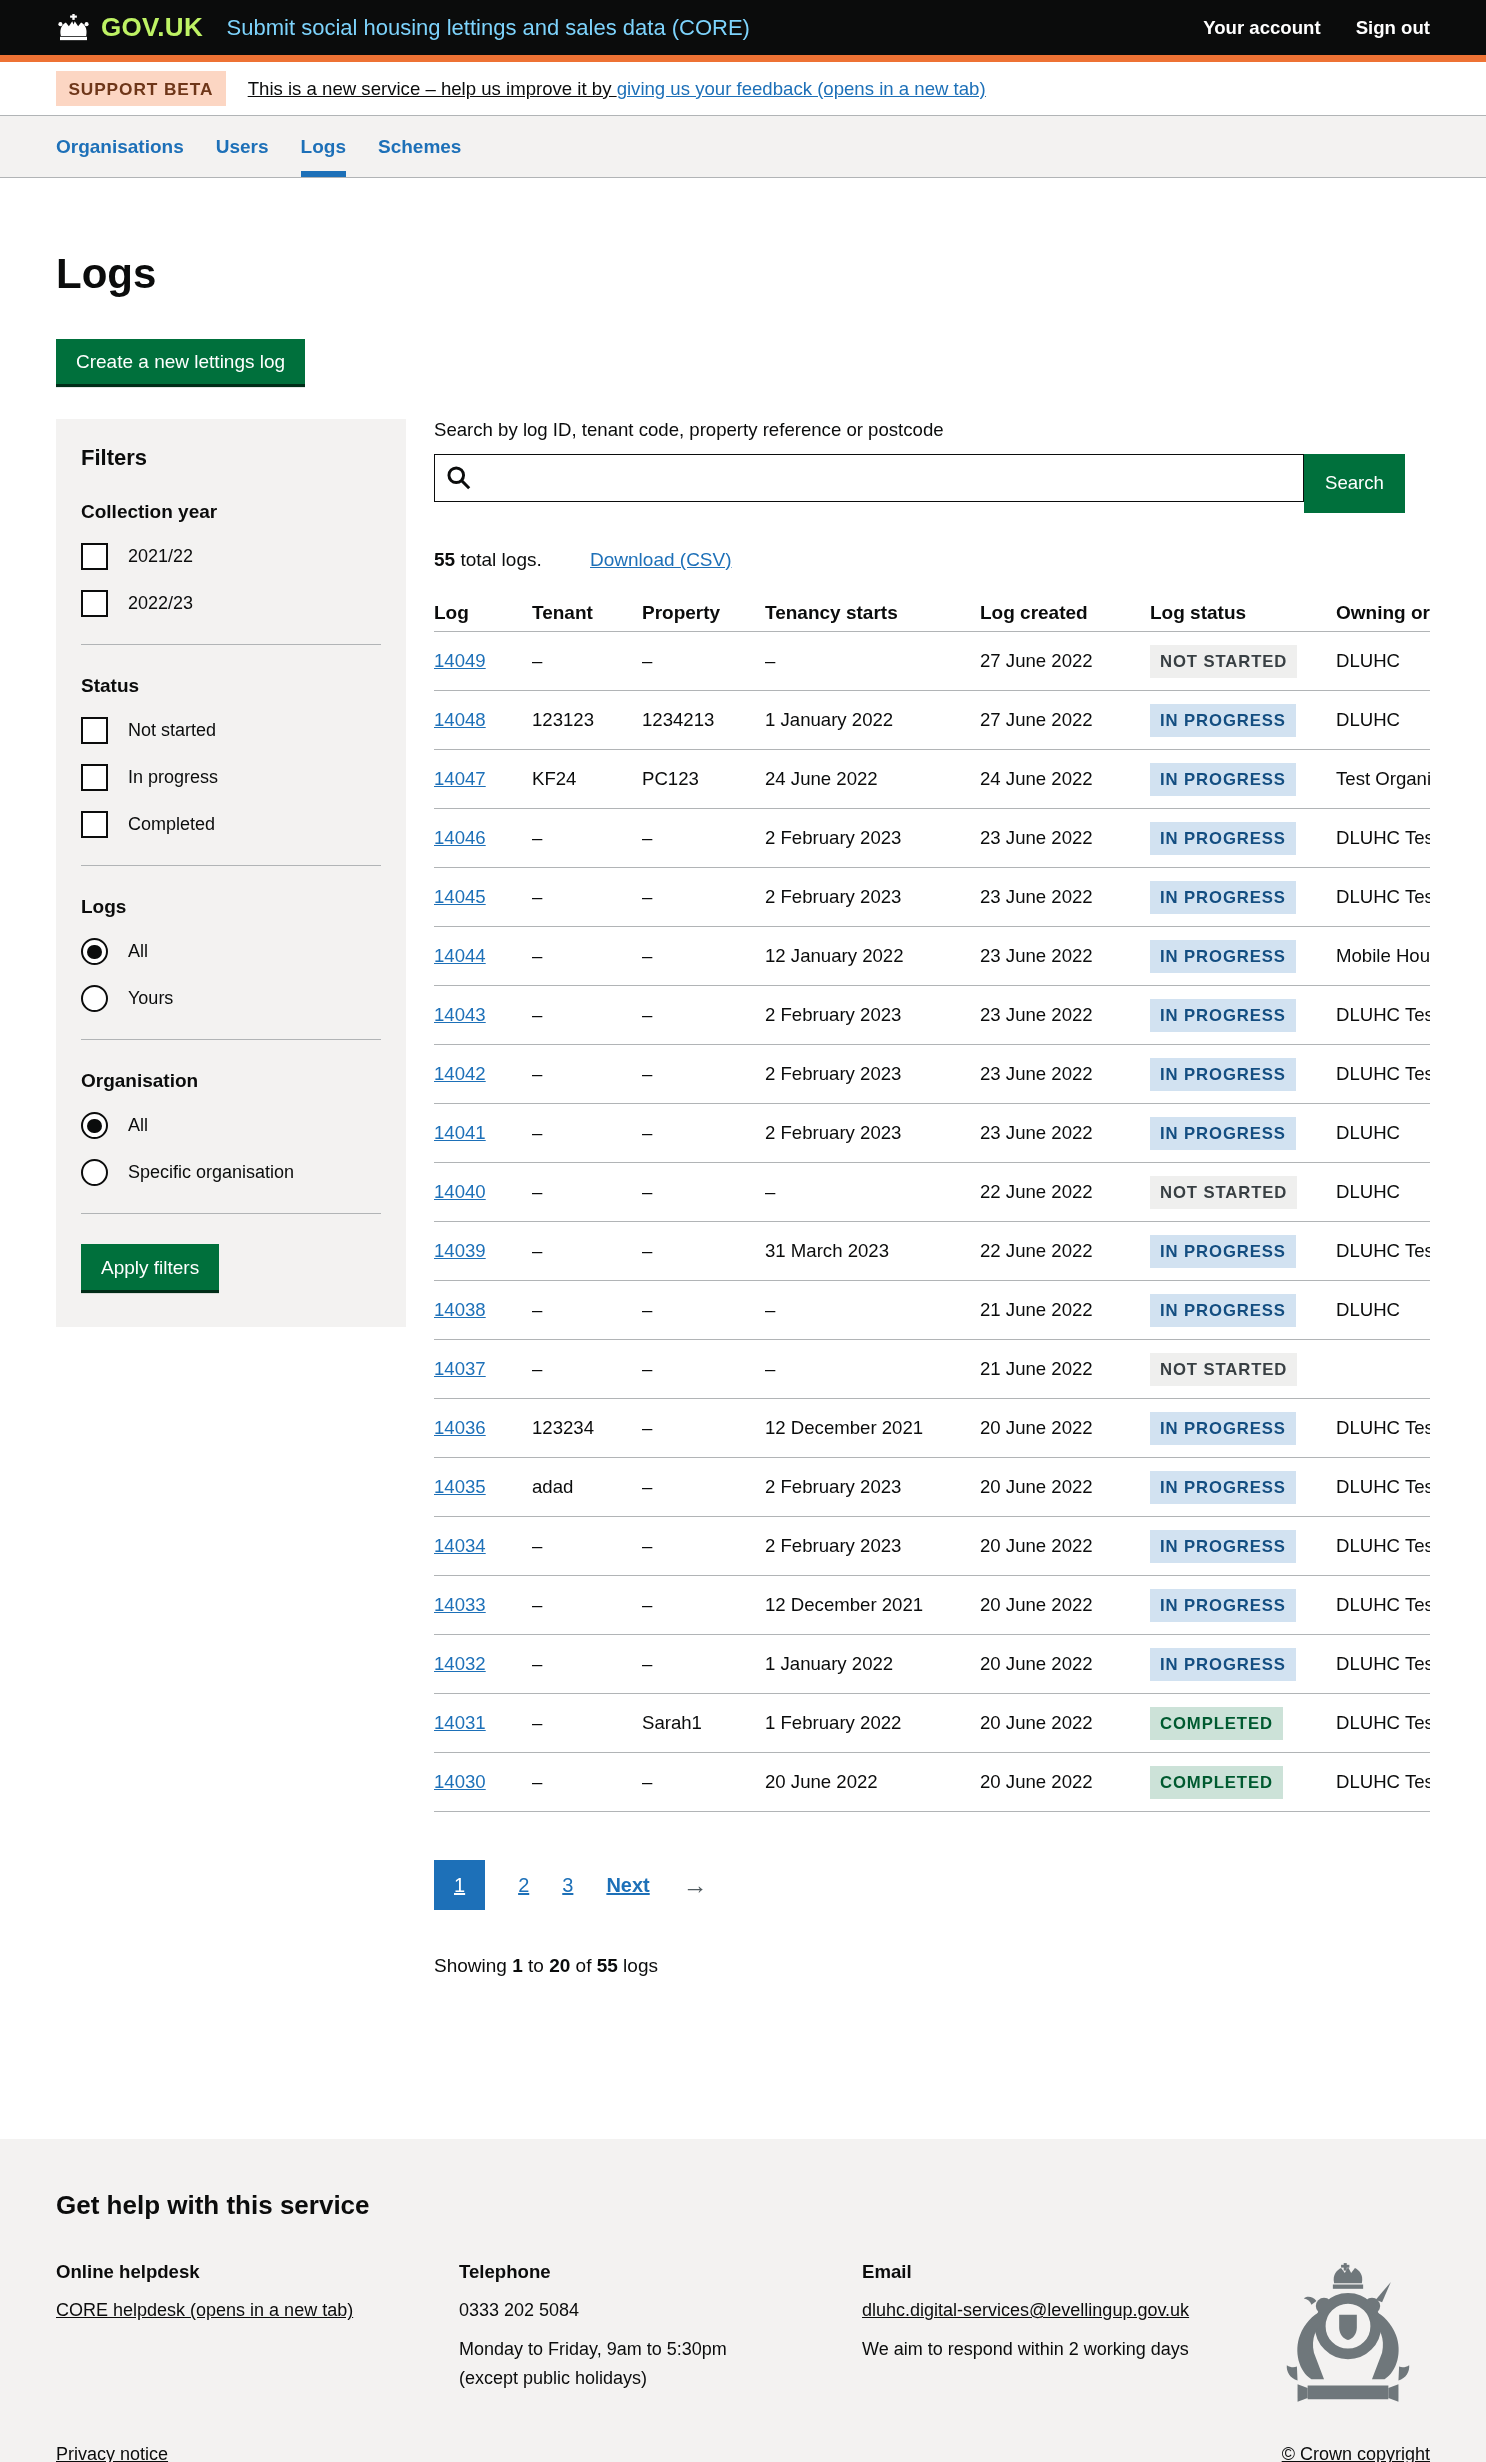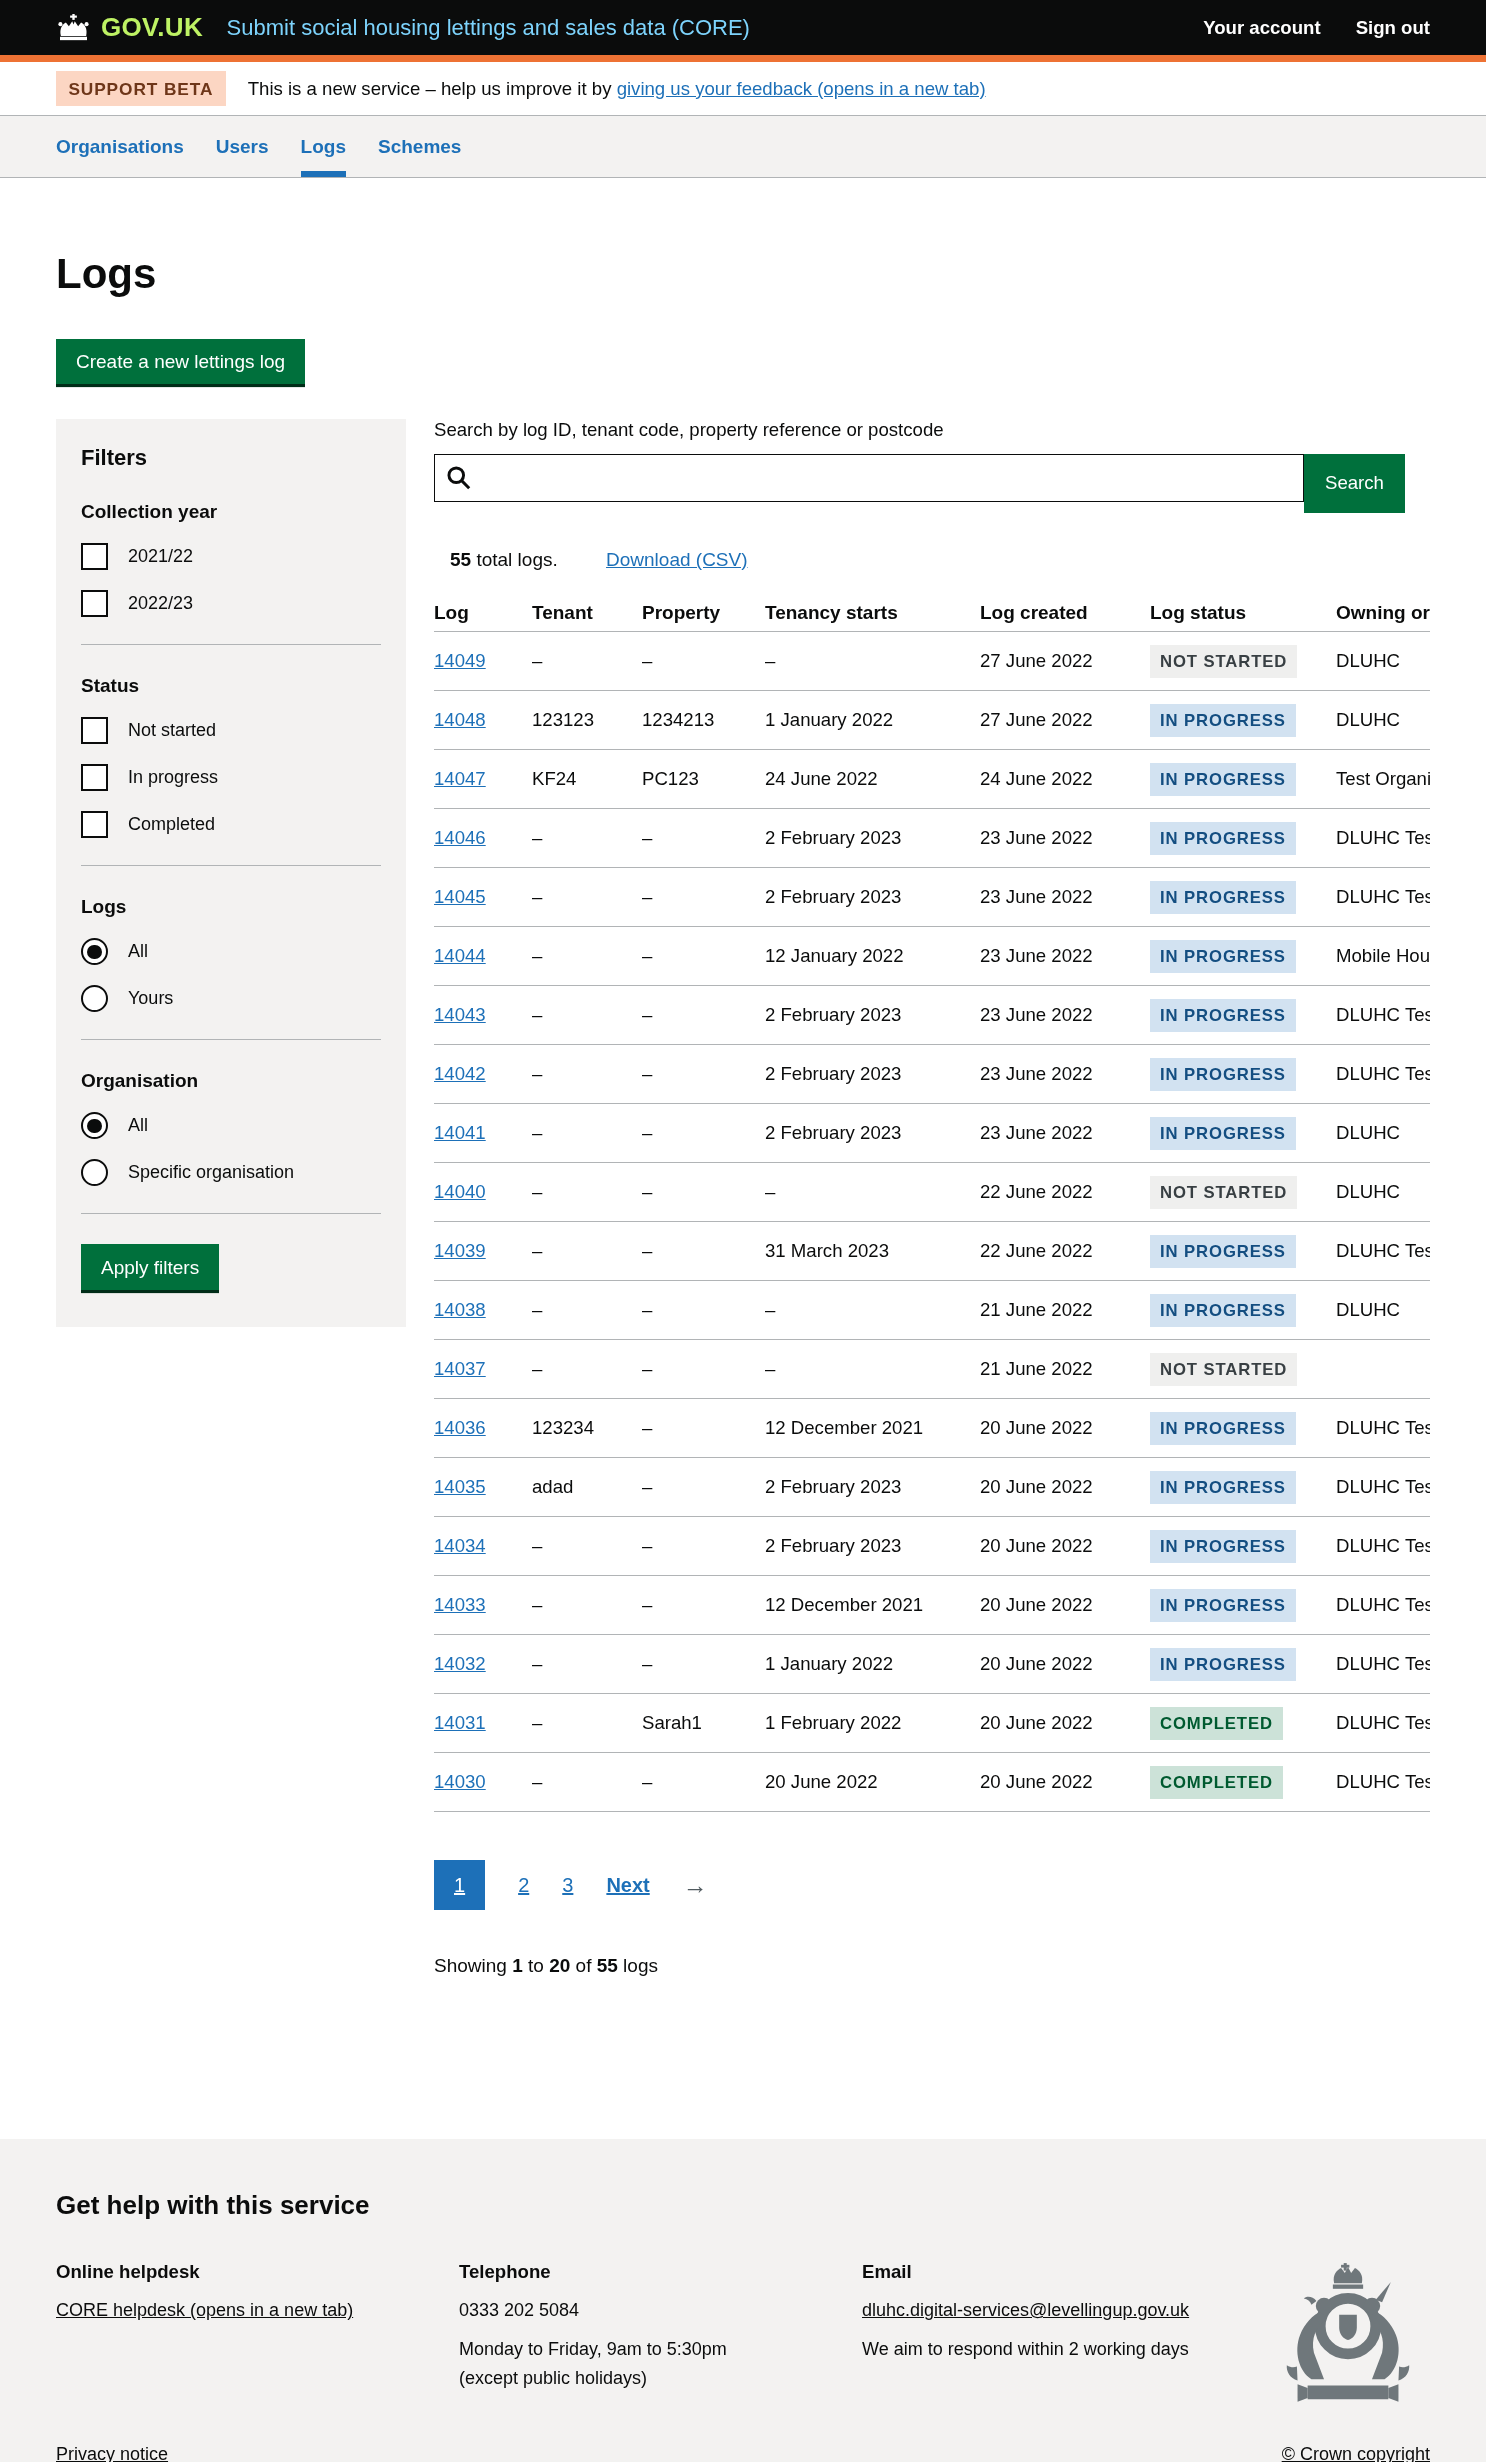--- a/index.html
+++ b/index.html
@@ -14,21 +14,21 @@
   .govuk-logo-text { color:#bef264; font-weight:bold; font-size:26px; letter-spacing:0.3px; }
   .service-name { color:#7dd3fc; font-size:22px; margin-left:13.6px; }
   .header-links { display:flex; gap:35px; }
   .header-link { color:#fff; font-size:18.6px; font-weight:bold; text-decoration:none; }
 
   
   .phase-banner { height:54px; display:flex; align-items:center; padding:0 56px;
     border-bottom:0.6px solid #b1b4b6; background:#fff; }
   .phase-tag { background:#fcd6c3; color:#6e3619; font-weight:bold; font-size:17.3px;
     letter-spacing:0.9px; padding:7.4px 12.4px 6.2px; text-transform:uppercase; }
-  .phase-text { font-size:18.6px; margin-left:22px; }
+  .phase-text { font-size:18.6px; margin-left:22px;text-decoration:underline; }
   .phase-link { color:#1d70b8; text-decoration:underline; }
 
   
   .primary-nav { background:#f3f2f1; height:62px; border-bottom:0.6px solid #b1b4b6;
     display:flex; align-items:stretch; padding:0 56px; gap:32px; }
   .nav-item { display:flex; align-items:center; position:relative; color:#1d70b8;
     font-weight:bold; font-size:19px; text-decoration:none; }
   .nav-item.active::after { content:""; position:absolute; left:0; right:0; bottom:0;
     height:5.6px; background:#1d70b8; }
 
@@ -59,21 +59,21 @@
   
   .results-col { flex:1; min-width:0; }
   .search-label { font-size:18.6px; }
   .search-row { display:flex; margin-top:12.4px; }
   .search-box { position:relative; width:870px; }
   .search-input { width:100%; height:48px; border:1.9px solid #0b0c0c; font-size:18.6px;
     padding:0 12.4px 0 46px; font-family:inherit; background:#fff; }
   .search-icon-wrap { position:absolute; left:11px; top:10.5px; }
   .search-btn { height:59px; padding:0 21px; font-size:18.6px; }
 
-  .results-line { margin-top:36px; font-size:19px;margin-left:16px; }
+  .results-line { margin-top:36px; font-size:19px; }
   .results-count { font-weight:bold; }
   .download-link { color:#1d70b8; text-decoration:underline; margin-left:43px; }
 
   
   .logs-table { margin-top:23.5px; overflow:hidden; }
   .t-grid { display:grid;
     grid-template-columns:98px 110px 123px 215px 170px 186px 1fr; align-items:center; }
   .t-head { height:38px; font-weight:bold; font-size:19px;
     border-bottom:1.2px solid #b1b4b6; }
   .t-head span { white-space:nowrap; overflow:hidden; }

